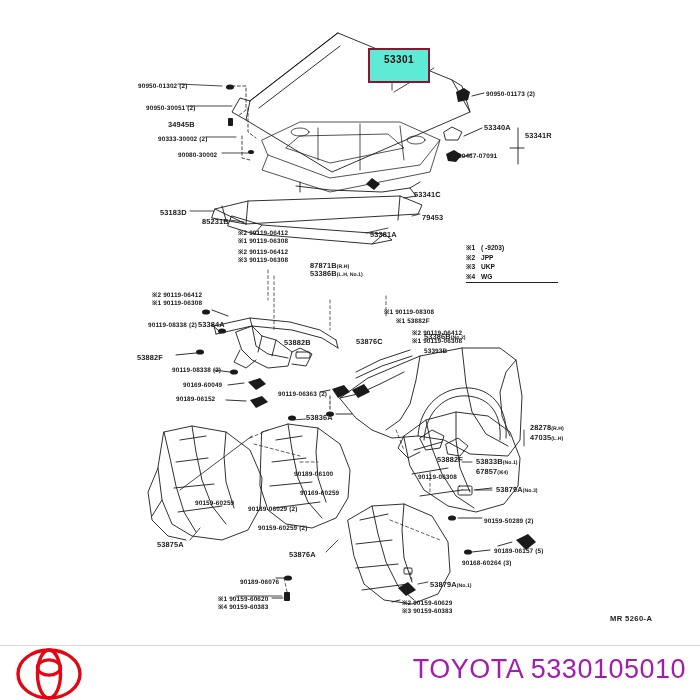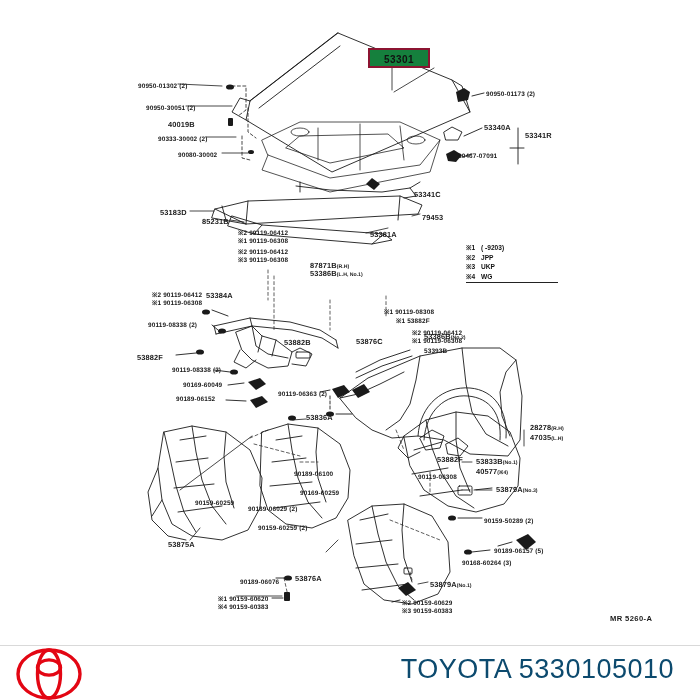--- a/index.html
+++ b/index.html
@@ -53,23 +53,23 @@
     font-weight: 700;
     letter-spacing: 0;
   }
 
   
   #highlight-box {
     position: absolute;
     left: 368px;
     top: 48px;
     width: 62px;
-    height: 20px;
+    height: 35px;
     border: 2px solid #8c1431;
-    background: #15803d;
+    background: #5eead4;
     box-sizing: border-box;
     padding-left: 33px;
   }
   #highlight-box .lbl-inner {
     position: absolute;
     left: 0; right: 0;
     top: 4px;
     text-align: center;
     font-family: "Liberation Sans", sans-serif;
     font-size: 10px;
@@ -123,26 +123,26 @@
   }
   #toyota-logo {
     position: absolute;
     left: 7px;
     top: 2px;
     width: 112px;
     height: 52px;
   }
   #brand-text {
     position: absolute;
-    right: 26px;
+    right: 14px;
     top: 8px;
     font-family: "Liberation Sans", sans-serif;
     font-size: 27px;
     font-weight: 400;
-    color: #0c4a6e;
+    color: #a21caf;
     letter-spacing: 0.5px;
     white-space: nowrap;
   }
 </style>
 </head>
 <body>
 
 <div id="page">
 
   <div id="diagram-area">
@@ -405,39 +405,39 @@
             <td>WG</td>
           </tr>
         </tbody>
       </table>
       <div class="rule"></div>
     </div>
 
     <div id="callout-layer">
         <div class="lbl sm" style="left: 138px; top: 83px;"><span>90950-01302 (2)</span></div>
         <div class="lbl sm" style="left: 146px; top: 105px;"><span>90950-30051 (2)</span></div>
-        <div class="lbl" style="left: 168px; top: 121px;"><span>40019B</span></div>
+        <div class="lbl" style="left: 168px; top: 121px;"><span>34945B</span></div>
         <div class="lbl sm" style="left: 158px; top: 136px;"><span>90333-30002 (2)</span></div>
         <div class="lbl sm" style="left: 178px; top: 152px;"><span>90080-30002</span></div>
         <div class="lbl sm" style="left: 486px; top: 91px;"><span>90950-01173 (2)</span></div>
         <div class="lbl" style="left: 484px; top: 124px;"><span>53340A</span></div>
         <div class="lbl" style="left: 525px; top: 132px;"><span>53341R</span></div>
         <div class="lbl sm" style="left: 458px; top: 153px;"><span>90467-07091</span></div>
         <div class="lbl" style="left: 414px; top: 191px;"><span>53341C</span></div>
         <div class="lbl" style="left: 160px; top: 209px;"><span>53183D</span></div>
         <div class="lbl" style="left: 202px; top: 218px;"><span>85231B</span></div>
         <div class="lbl" style="left: 422px; top: 214px;"><span>79453</span></div>
         <div class="lbl" style="left: 370px; top: 231px;"><span>53381A</span></div>
         <div class="lbl sm" style="left: 238px; top: 230px;"><span>※2 90119-06412</span></div>
         <div class="lbl sm" style="left: 238px; top: 238px;"><span>※1 90119-06308</span></div>
         <div class="lbl sm" style="left: 238px; top: 249px;"><span>※2 90119-06412</span></div>
         <div class="lbl sm" style="left: 238px; top: 257px;"><span>※3 90119-06308</span></div>
         <div class="lbl" style="left: 310px; top: 262px;"><span>87871B</span><span class="sub">(R.H)</span></div>
         <div class="lbl" style="left: 310px; top: 270px;"><span>53386B</span><span class="sub">(L.H, No.1)</span></div>
-        <div class="lbl" style="left: 198px; top: 292px; margin-left: 8px;"><span>53384A</span></div>
+        <div class="lbl" style="left: 198px; top: 321px;"><span>53384A</span></div>
         <div class="lbl sm" style="left: 152px; top: 292px;"><span>※2 90119-06412</span></div>
         <div class="lbl sm" style="left: 152px; top: 300px;"><span>※1 90119-06308</span></div>
         <div class="lbl sm" style="left: 148px; top: 322px;"><span>90119-08338 (2)</span></div>
         <div class="lbl" style="left: 137px; top: 354px;"><span>53882F</span></div>
         <div class="lbl sm" style="left: 172px; top: 367px;"><span>90119-08338 (2)</span></div>
         <div class="lbl sm" style="left: 183px; top: 382px;"><span>90169-60049</span></div>
         <div class="lbl sm" style="left: 176px; top: 396px;"><span>90189-06152</span></div>
         <div class="lbl" style="left: 284px; top: 339px;"><span>53882B</span></div>
         <div class="lbl" style="left: 356px; top: 338px;"><span>53876C</span></div>
         <div class="lbl" style="left: 424px; top: 333px;"><span>53386B</span><span class="sub">(No.2)</span></div>
@@ -447,26 +447,26 @@
         <div class="lbl sm" style="left: 412px; top: 338px;"><span>※1 90119-06308</span></div>
         <div class="lbl sm" style="left: 424px; top: 348px;"><span>53393B</span></div>
         <div class="lbl sm" style="left: 278px; top: 391px;"><span>90119-06363 (2)</span></div>
         <div class="lbl" style="left: 306px; top: 414px;"><span>53836A</span></div>
         <div class="lbl" style="left: 437px; top: 456px;"><span>53882F</span></div>
         <div class="lbl sm" style="left: 294px; top: 471px;"><span>90189-06100</span></div>
         <div class="lbl sm" style="left: 300px; top: 490px;"><span>90169-60259</span></div>
         <div class="lbl sm" style="left: 248px; top: 506px;"><span>90189-06029 (2)</span></div>
         <div class="lbl sm" style="left: 258px; top: 525px;"><span>90159-60259 (2)</span></div>
         <div class="lbl sm" style="left: 195px; top: 500px;"><span>90159-60259</span></div>
-        <div class="lbl" style="left: 168px; top: 541px;"><span>53875A</span></div>
-        <div class="lbl" style="left: 295px; top: 551px; margin-top: 24px;"><span>53876A</span></div>
+        <div class="lbl" style="left: 157px; top: 541px;"><span>53875A</span></div>
+        <div class="lbl" style="left: 289px; top: 551px;"><span>53876A</span></div>
         <div class="lbl" style="left: 530px; top: 424px;"><span>28278</span><span class="sub">(R.H)</span></div>
         <div class="lbl" style="left: 530px; top: 434px;"><span>47035</span><span class="sub">(L.H)</span></div>
         <div class="lbl" style="left: 476px; top: 458px;"><span>53833B</span><span class="sub">(No.1)</span></div>
-        <div class="lbl" style="left: 476px; top: 468px;"><span>40577</span><span class="sub">(※4)</span></div>
+        <div class="lbl" style="left: 476px; top: 468px;"><span>67857</span><span class="sub">(※4)</span></div>
         <div class="lbl sm" style="left: 418px; top: 474px;"><span>90119-06308</span></div>
         <div class="lbl" style="left: 496px; top: 486px;"><span>53879A</span><span class="sub">(No.3)</span></div>
         <div class="lbl sm" style="left: 484px; top: 518px;"><span>90159-50289 (2)</span></div>
         <div class="lbl sm" style="left: 494px; top: 548px;"><span>90189-06157 (5)</span></div>
         <div class="lbl sm" style="left: 462px; top: 560px;"><span>90168-60264 (3)</span></div>
         <div class="lbl sm" style="left: 240px; top: 579px;"><span>90189-06076</span></div>
         <div class="lbl sm" style="left: 218px; top: 596px;"><span>※1 90159-60620</span></div>
         <div class="lbl sm" style="left: 218px; top: 604px;"><span>※4 90159-60383</span></div>
         <div class="lbl" style="left: 430px; top: 581px;"><span>53879A</span><span class="sub">(No.1)</span></div>
         <div class="lbl sm" style="left: 402px; top: 600px;"><span>※2 90159-60629</span></div>

